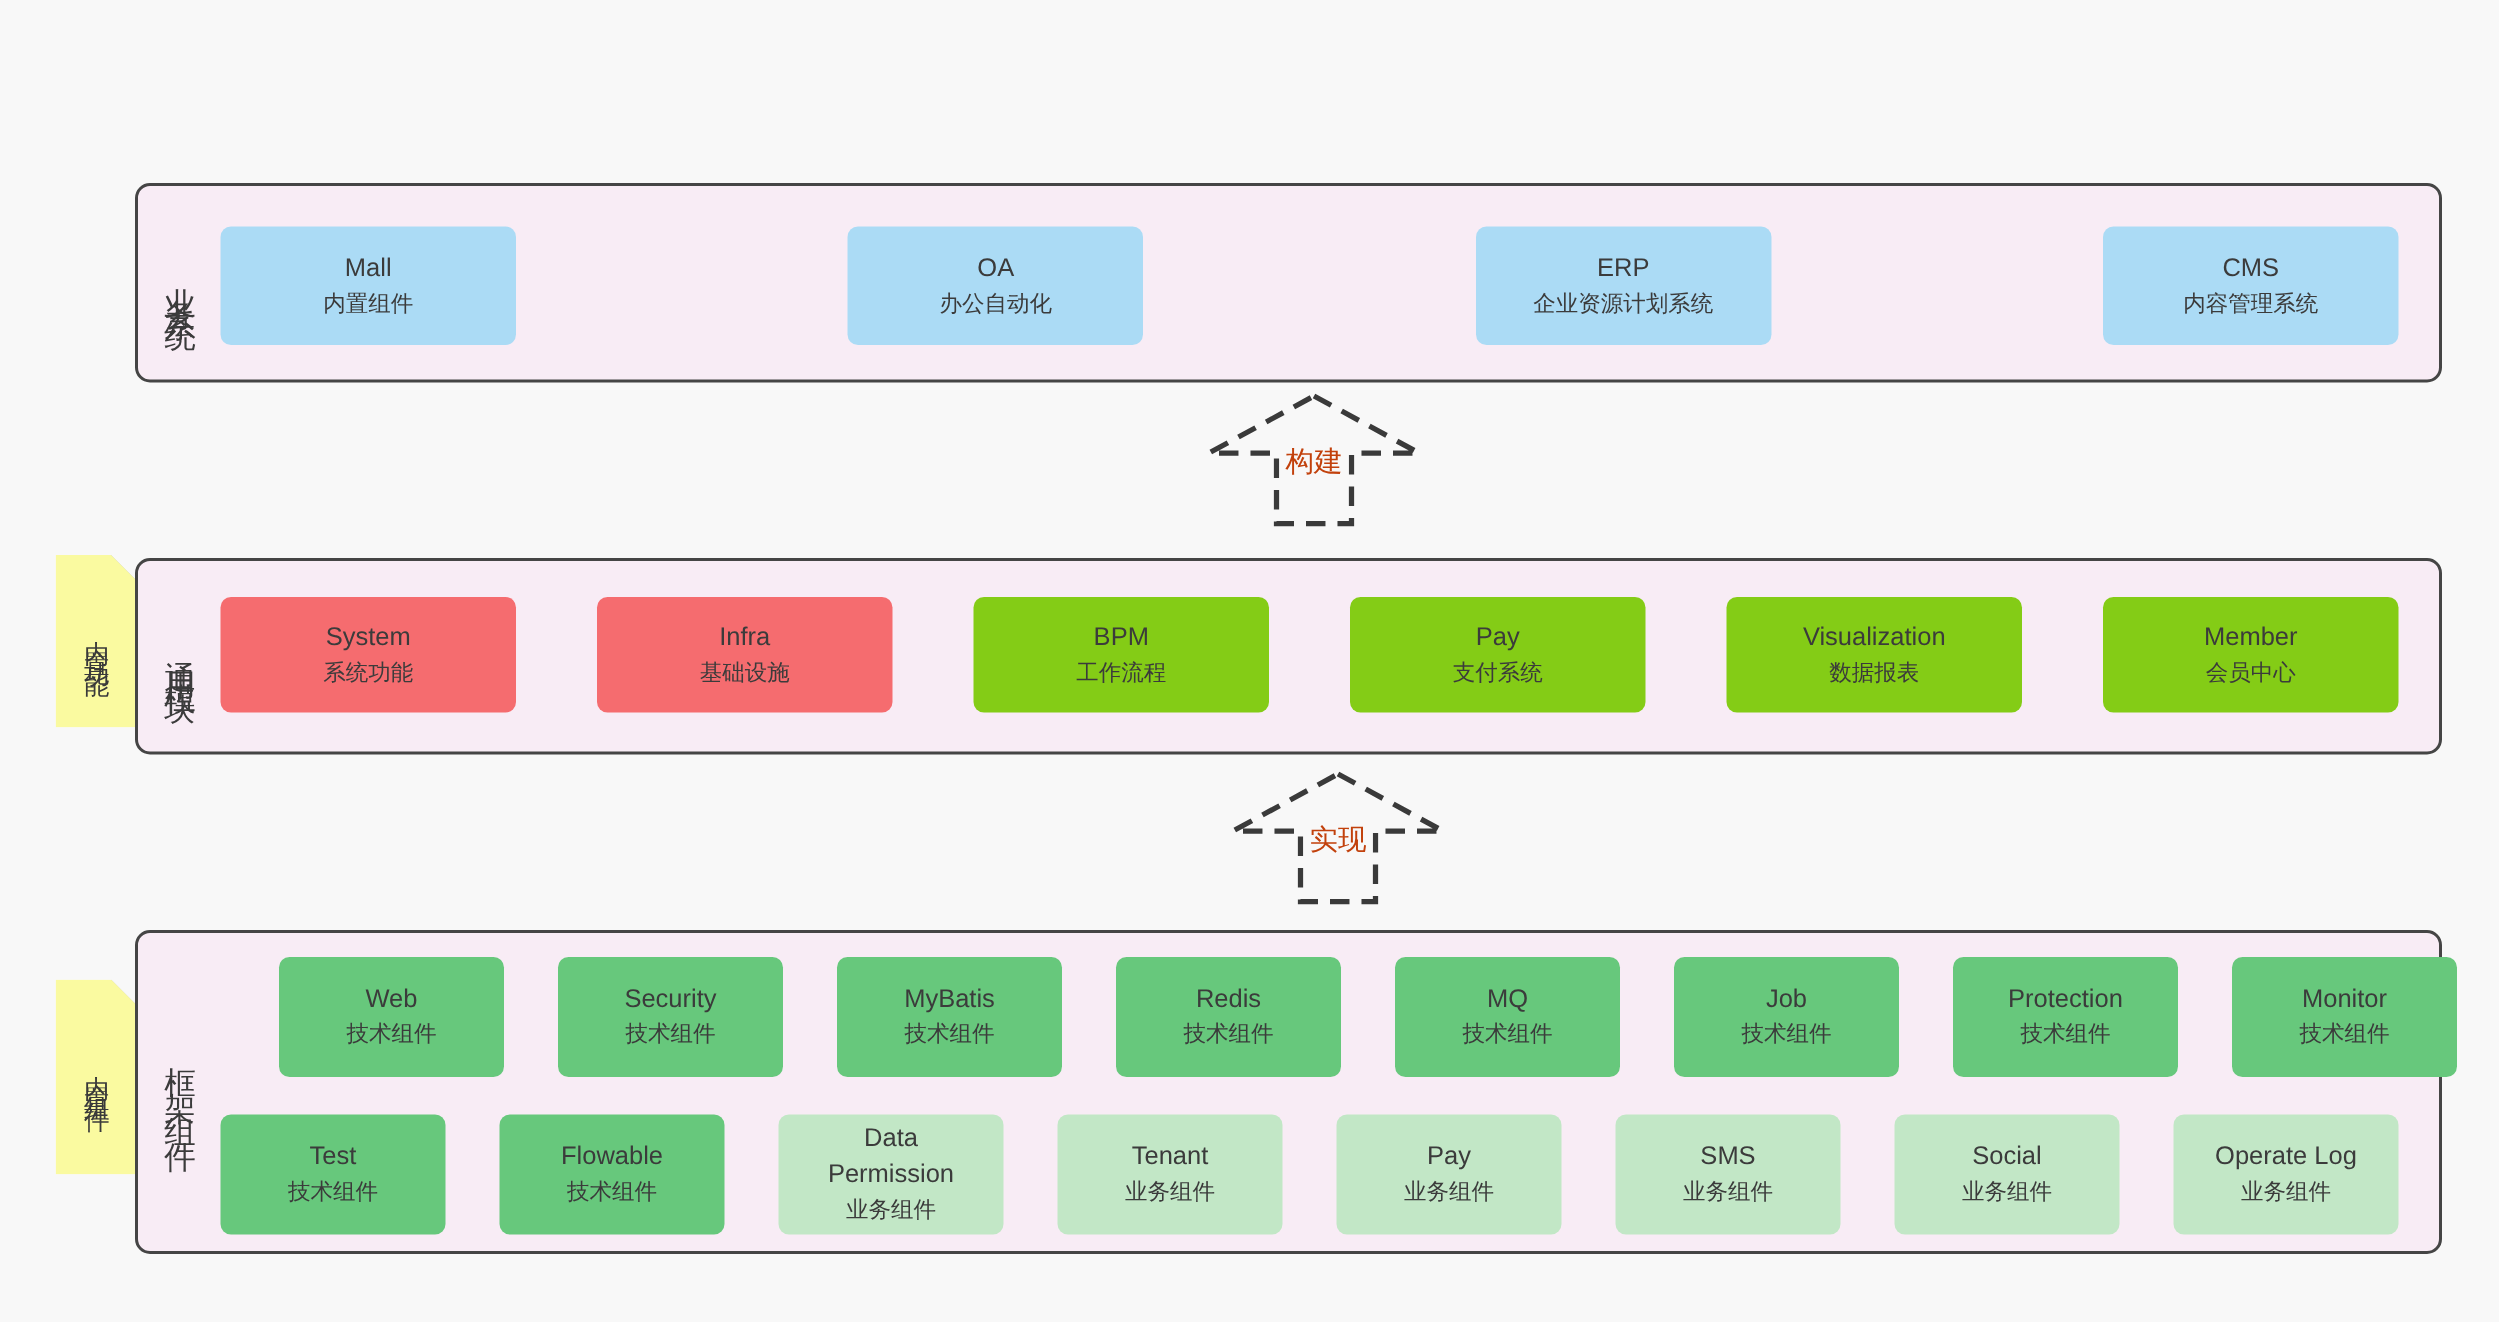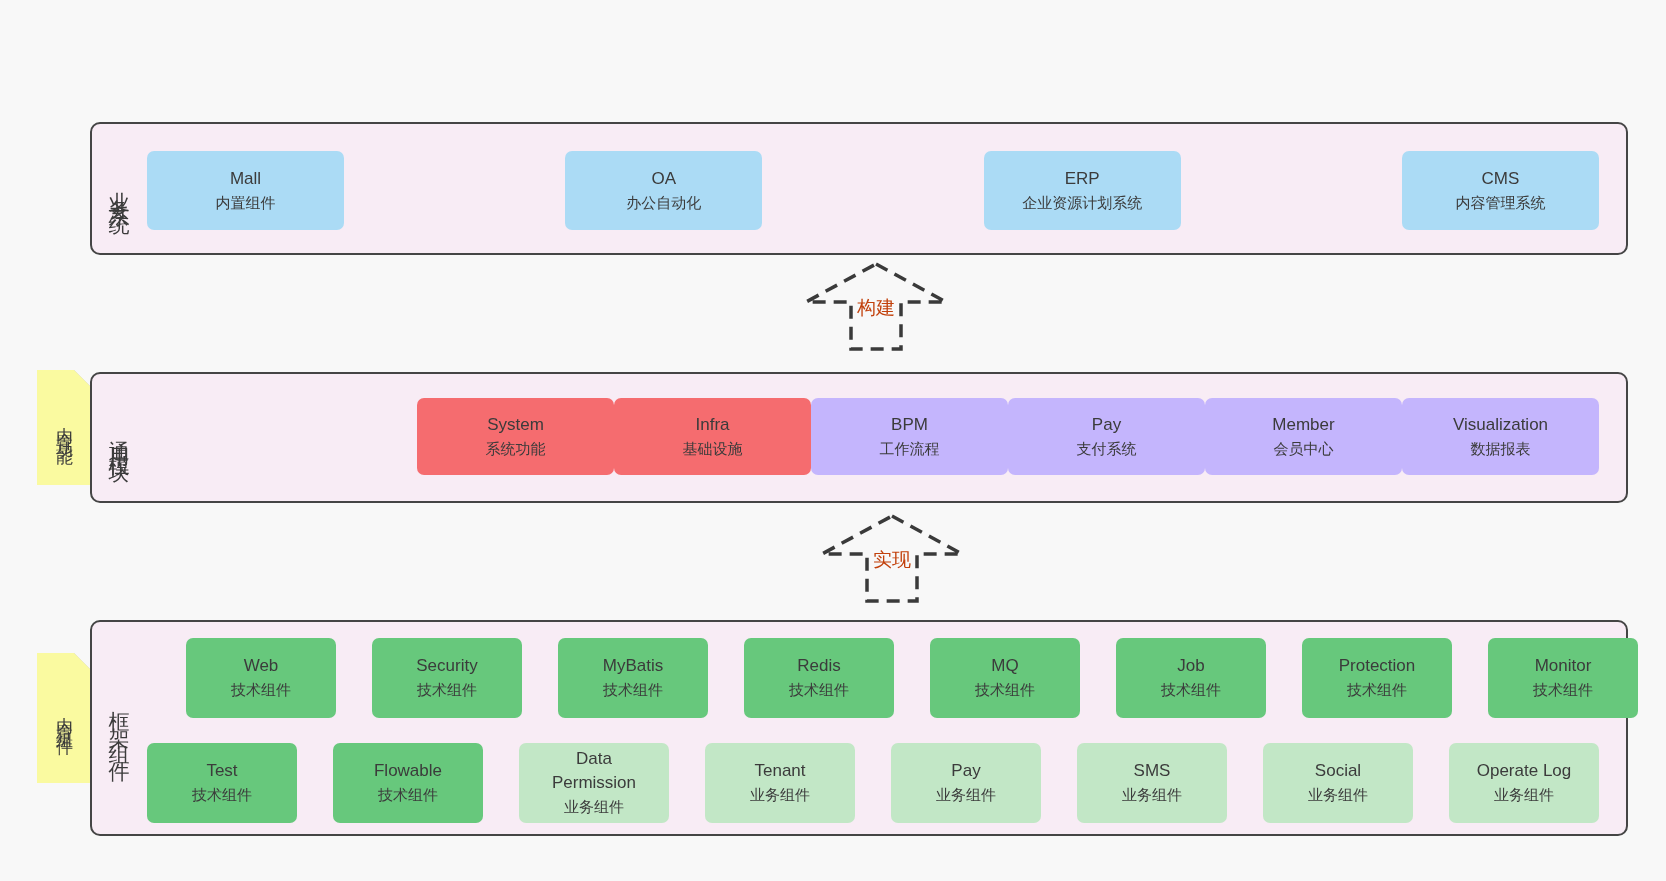--- a/index.html
+++ b/index.html
@@ -22,38 +22,38 @@
     writing-mode:vertical-rl; text-orientation:upright;
     font-size:21px; letter-spacing:7px; color:#3b3b3b; user-select:none;
   }
   #panel-components .v-label { letter-spacing:17px; }
 
   .row {
     position:absolute; left:55px; width:1452px;
     display:flex; justify-content:space-between;
   }
   #panel-business .row  { top:27px; height:79px; }
-  #panel-modules  .row  { top:24px; height:77px;justify-content:flex-end; }
+  #panel-modules  .row  { top:24px; height:77px; }
   #panel-components .row-1 { top:16px;  height:80px;padding-left:39px; }
   #panel-components .row-2 { top:121px; height:80px; }
 
   .box {
     box-sizing:border-box; border-radius:7px;
     display:flex; flex-direction:column; align-items:center; justify-content:center;
     text-align:center; line-height:24px;
   }
   .box .en { font-size:17px; }
   .box .zh { font-size:15px; }
   .w6 { width:197px; }
   .w8 { width:150px; }
   .w8 .en { max-width:118px; }
 
   .blue       { background:#abdbf5;justify-content:center; }
   .red        { background:#f56c6f; }
-  .pink       { background:#c4b5fd; }
+  .pink       { background:#84cc16; }
   .green      { background:#67c87c; }
   .lightgreen { background:#c2e7c6; }
 
   .tab {
     position:absolute; left:37px; width:55px; background:#fafaa0; z-index:1;
     display:flex; align-items:center; justify-content:center;
     writing-mode:vertical-rl; text-orientation:upright;
     font-size:17px; letter-spacing:7px; color:#3a3a3a;
     clip-path:polygon(0 0, calc(100% - 18px) 0, 100% 18px, 100% 100%, 0 100%);
   }
@@ -133,26 +133,26 @@
       </div>
       <div class="box w6 pink">
         <div class="en">BPM</div>
         <div class="zh">工作流程</div>
       </div>
       <div class="box w6 pink">
         <div class="en">Pay</div>
         <div class="zh">支付系统</div>
       </div>
       <div class="box w6 pink">
+        <div class="en">Visualization</div>
+        <div class="zh">数据报表</div>
+      </div>
+      <div class="box w6 pink">
         <div class="en">Member</div>
         <div class="zh">会员中心</div>
-      </div>
-      <div class="box w6 pink">
-        <div class="en">Visualization</div>
-        <div class="zh">数据报表</div>
       </div>
     </div>
   </div>
 
   <div class="panel" id="panel-components">
     <div class="v-label">框架组件</div>
     <div class="row row-1">
       <div class="box w8 green">
         <div class="en">Web</div>
         <div class="zh">技术组件</div>

